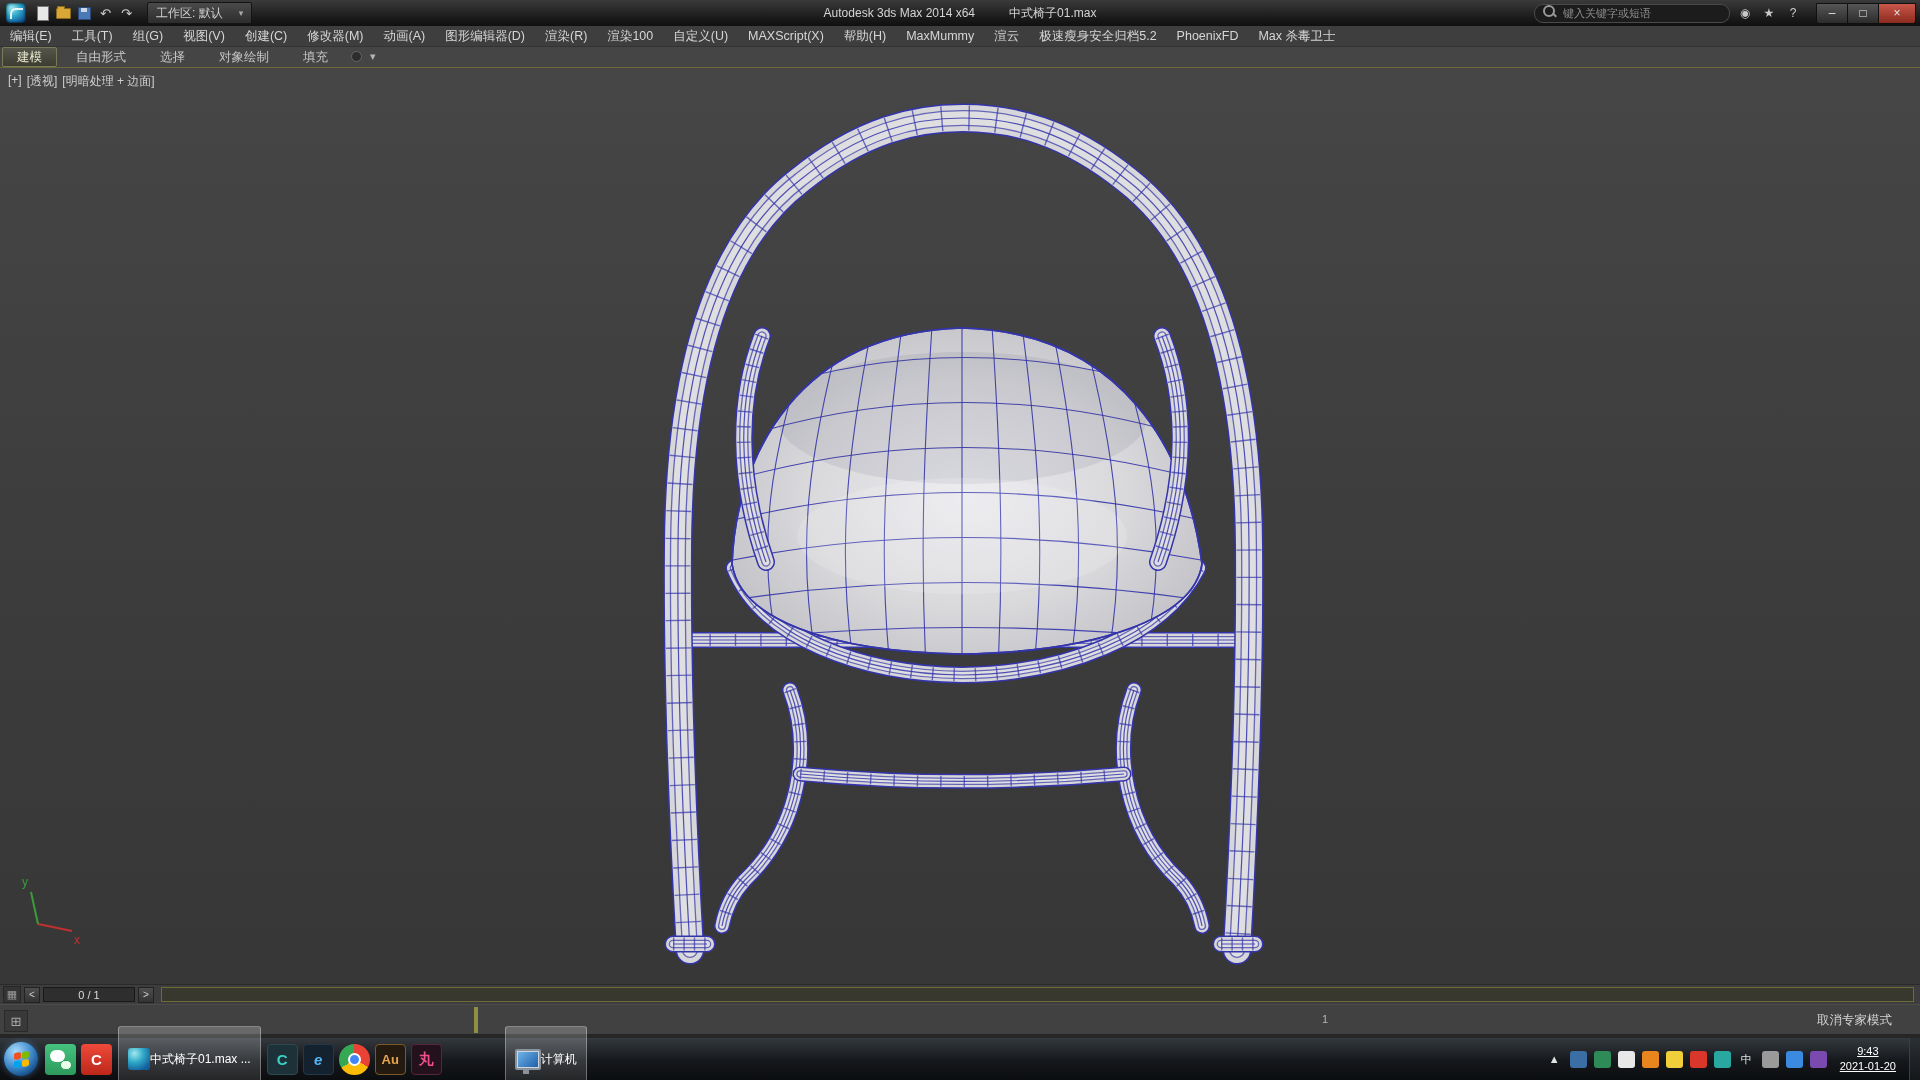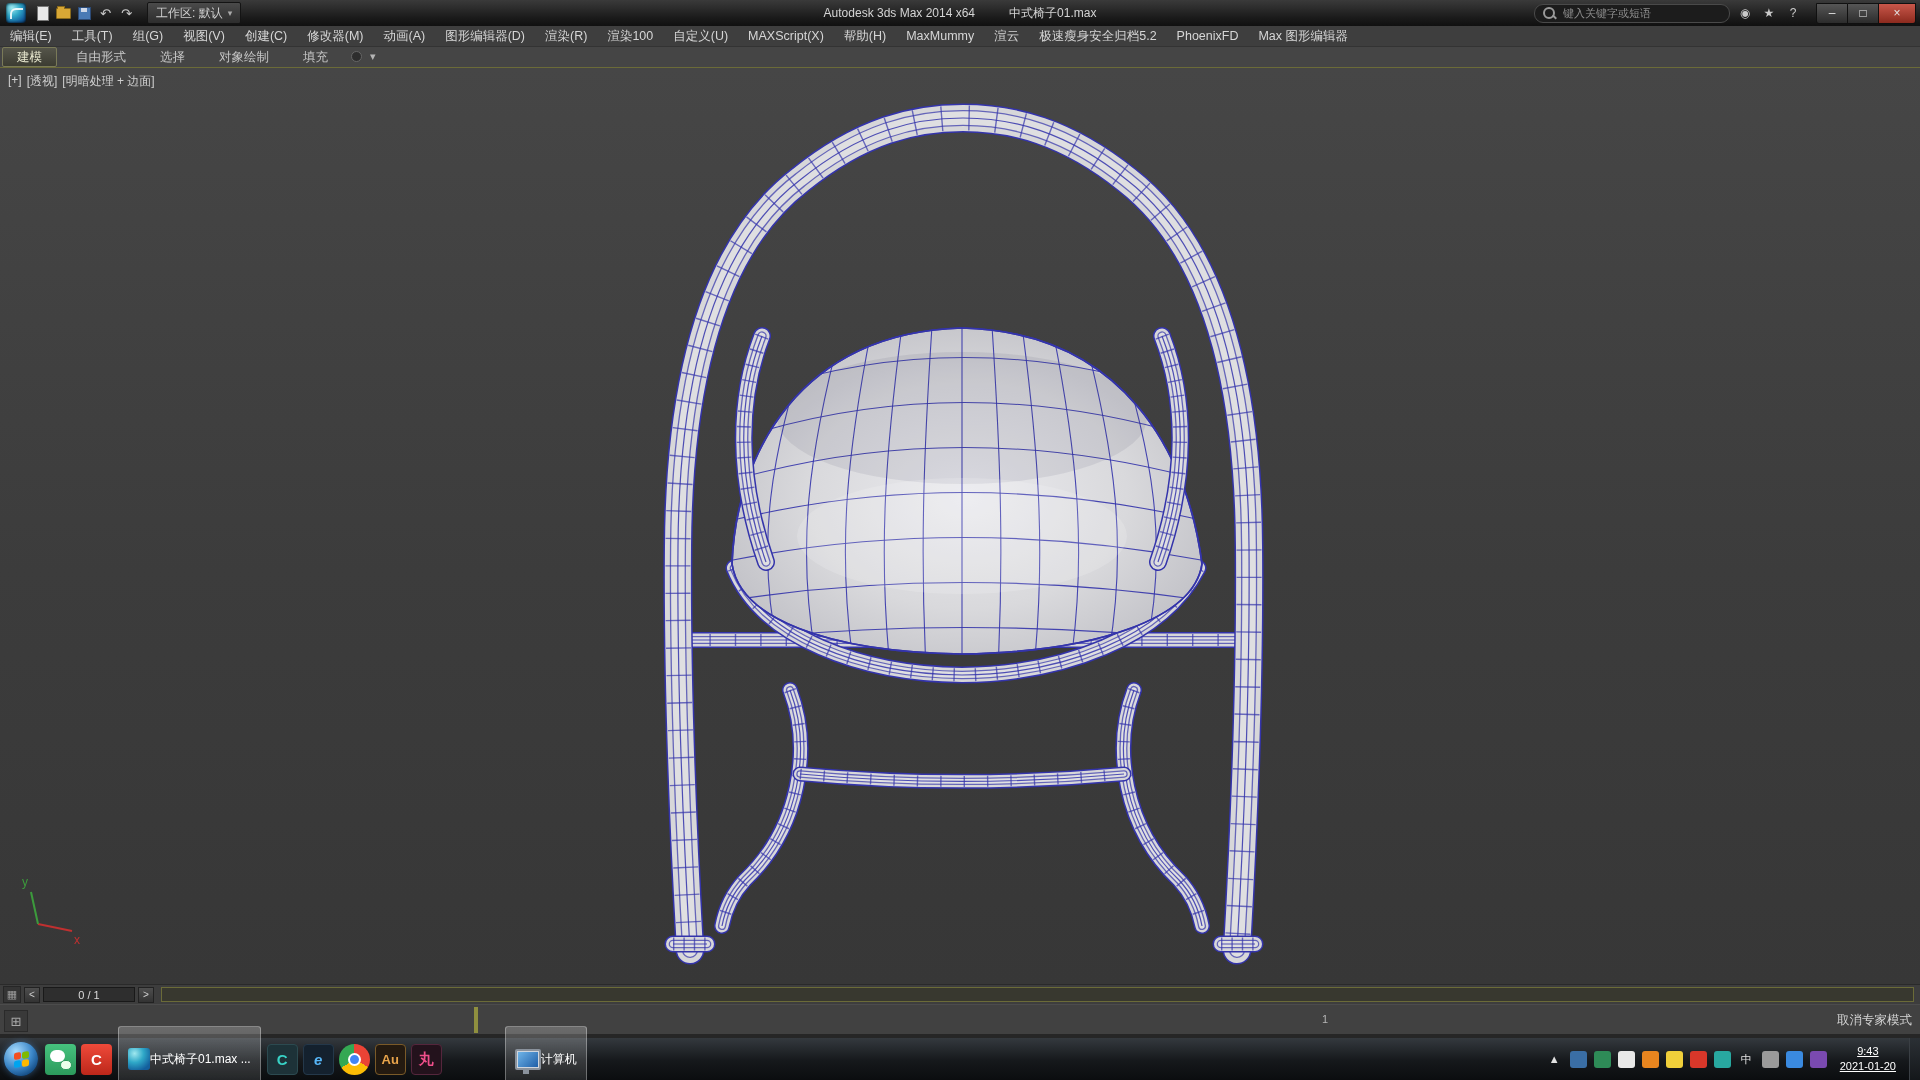--- a/index.html
+++ b/index.html
@@ -13,26 +13,26 @@
     box-shadow:0 0 3px #000 inset;position:relative;}
   .maxlogo::after{content:"";position:absolute;left:4px;top:5px;width:11px;height:9px;
     border:2px solid rgba(255,255,255,.85);border-right:none;border-bottom:none;border-radius:6px 0 0 0;}
   .qicon{width:17px;height:16px;margin:0 2px;display:inline-flex;align-items:center;justify-content:center;
     color:#c9c9c9;font-size:13px;cursor:default;}
   .doc-shape{width:10px;height:13px;background:#e8e8e8;border:1px solid #777;}
   .folder-shape{width:13px;height:9px;background:#d8a735;border:1px solid #8a6a1c;border-radius:1px;position:relative;}
   .folder-shape::before{content:"";position:absolute;top:-3px;left:0;width:6px;height:2px;background:#d8a735;border:1px solid #8a6a1c;border-bottom:none;}
   .floppy-shape{width:11px;height:11px;background:#4a7ab5;border:1px solid #2c4a75;position:relative;}
   .floppy-shape::before{content:"";position:absolute;top:0;left:2px;width:6px;height:4px;background:#cfd8e8;}
-  .workspace{display:flex;align-items:center;gap:5px;margin-left:10px;padding:1px 8px;height:18px;
+  .workspace{display:flex;align-items:center;gap:16px;margin-left:10px;padding:1px 8px;height:18px;
     background:linear-gradient(#4a4a4a,#2d2d2d);border:1px solid #141414;border-radius:2px;}
   .center-title{position:absolute;left:0;right:0;top:0;height:26px;display:flex;align-items:center;
     justify-content:center;gap:34px;pointer-events:none;color:#d4d4d4;}
   .tb-right{margin-left:auto;display:flex;align-items:center;gap:6px;padding-right:4px;}
-  .searchbox{display:flex;align-items:center;gap:6px;width:178px;height:17px;padding:0 8px;
+  .searchbox{display:flex;gap:6px;width:178px;height:17px;padding:0 8px;
     background:#1c1c1c;border:1px solid #4a4a4a;border-radius:9px;color:#8e8e8e;}
   .mag{width:8px;height:8px;border:2px solid #9a9a9a;border-radius:50%;position:relative;flex:0 0 auto;}
   .mag::after{content:"";position:absolute;left:7px;top:7px;width:5px;height:2px;background:#9a9a9a;transform:rotate(45deg);}
   .searchbox input{background:transparent;border:none;outline:none;color:#bdbdbd;font-size:11px;width:130px;}
   .searchbox input::placeholder{color:#8e8e8e;}
   .ic-btn{width:18px;height:18px;display:flex;align-items:center;justify-content:center;color:#c9c9c9;font-size:12px;}
   .winbtns{display:flex;margin-left:8px;}
   .win-btn{width:30px;height:19px;display:flex;align-items:center;justify-content:center;font-size:12px;
     color:#e4e4e4;background:linear-gradient(#565656,#2c2c2c);border:1px solid #101010;border-left:none;}
   .win-btn.first{border-left:1px solid #101010;border-radius:0 0 0 3px;}
@@ -63,21 +63,21 @@
     color:#cfcfcf;font-size:10px;background:linear-gradient(#4e4e4e,#333);border:1px solid #222;}
   .frame-box{min-width:78px;height:13px;background:#2e2e2e;border:1px solid #191919;color:#dcdcdc;
     font-size:11px;display:flex;align-items:center;justify-content:center;padding:0 6px;}
   .ts-track{flex:1;height:13px;margin:0 6px 0 4px;background:#38382f;border:1px solid #6b6b38;}
   .trackbar{position:absolute;top:1004px;left:0;width:1920px;height:30px;background:#414141;
     border-top:1px solid #4c4c4c;z-index:20;}
   .tb-minibtn{position:absolute;left:4px;top:5px;width:22px;height:20px;display:flex;align-items:center;
     justify-content:center;color:#a8a8a8;font-size:13px;background:#393939;border:1px solid #2a2a2a;}
   .ruler-marker{position:absolute;left:474px;top:2px;bottom:2px;width:4px;background:#8f8f3f;}
   .ruler-label{position:absolute;left:1322px;top:8px;color:#b5b5b5;font-size:11px;}
-  .expert-btn{position:absolute;right:8px;top:7px;color:#d4d4d4;font-size:12.5px;cursor:default;}
+  .expert-btn{position:absolute;right:28px;top:7px;color:#d4d4d4;font-size:12.5px;cursor:default;}
   .seam{position:absolute;top:1034px;left:0;width:1920px;height:4px;background:#262626;z-index:20;}
   
   .taskbar{position:absolute;top:1038px;left:0;width:1920px;height:42px;
     background:linear-gradient(180deg,#34393e,#15181b 55%,#0b0d0f);display:flex;align-items:center;
     gap:5px;padding-left:4px;box-sizing:border-box;z-index:40;}
   .orb{width:34px;height:34px;border-radius:50%;flex:0 0 auto;margin-right:2px;
     background:radial-gradient(circle at 35% 28%,#a8dcff,#3b86c8 50%,#0b3e73 85%);
     box-shadow:0 0 7px rgba(90,170,255,.4);display:flex;align-items:center;justify-content:center;}
   .orb-flag{width:15px;height:15px;display:grid;grid-template-columns:1fr 1fr;gap:1px;transform:skewY(-8deg);}
   .orb-flag i{border-radius:2px;}
@@ -166,21 +166,21 @@
   <span class="menu-item">图形编辑器(D)</span>
   <span class="menu-item">渲染(R)</span>
   <span class="menu-item">渲染100</span>
   <span class="menu-item">自定义(U)</span>
   <span class="menu-item">MAXScript(X)</span>
   <span class="menu-item">帮助(H)</span>
   <span class="menu-item">MaxMummy</span>
   <span class="menu-item">渲云</span>
   <span class="menu-item">极速瘦身安全归档5.2</span>
   <span class="menu-item">PhoenixFD</span>
-  <span class="menu-item">Max 图形编辑器</span>
+  <span class="menu-item">Max 杀毒卫士</span>
 </nav>
 
 <div class="ribbon">
   <span class="rtab active">建模</span>
   <span class="rtab">自由形式</span>
   <span class="rtab">选择</span>
   <span class="rtab">对象绘制</span>
   <span class="rtab">填充</span>
   <span class="r-circle"></span>
   <span class="r-chev">▾</span>

